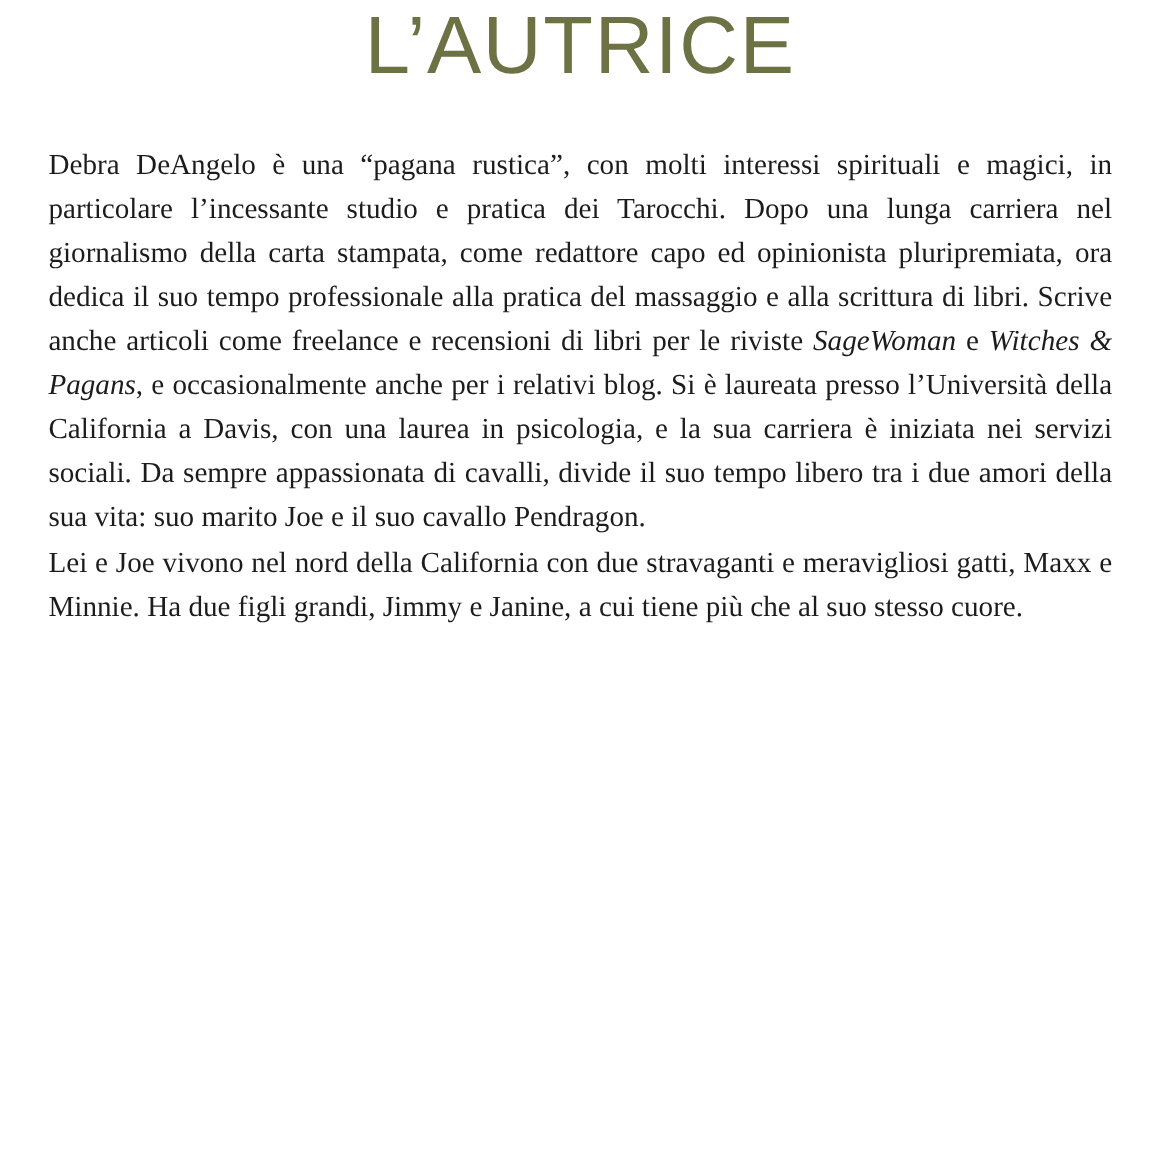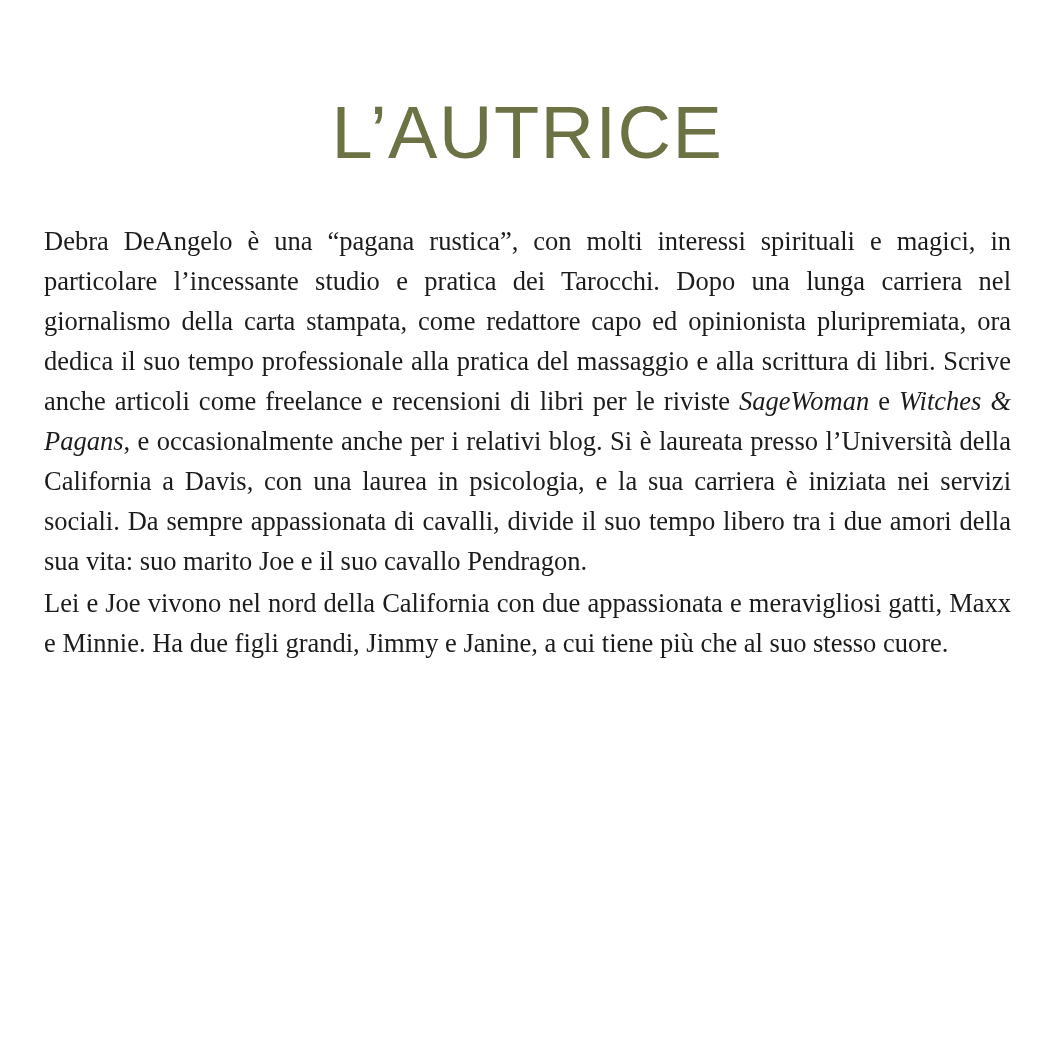--- a/index.html
+++ b/index.html
@@ -22,21 +22,20 @@
     padding: 0 40px;
   }
   .page-title {
     text-align: center;
     font-family: "Liberation Sans", sans-serif;
     font-weight: 400;
     color: #6d7245;
     font-size: 74px;
     letter-spacing: 1.5px;
     margin: 0;
-    padding-top: 92px;
     line-height: 1.1;
   }
   .body-copy {
     margin-top: 48px;
     padding: 0 4px;
   }
   .body-copy p {
     margin: 0;
     font-size: 26.5px;
     line-height: 40px;
@@ -53,15 +52,15 @@
   }
 </style>
 </head>
 <body>
 
 <div class="page">
   <h1 class="page-title">L’AUTRICE</h1>
 
   <div class="body-copy">
     <p><span>Debra DeAngelo è una “pagana rustica”, con molti interessi spirituali e magici, in particolare l’incessante studio e pratica dei Tarocchi. Dopo una lunga carriera nel giornalismo della carta stampata, come redattore capo ed opinionista pluripremiata, ora dedica il suo tempo professionale alla pratica del massaggio e alla scrittura di libri. Scrive anche articoli come freelance e recensioni di libri per le riviste </span><span class="italic">SageWoman</span><span> e </span><span class="italic">Witches &amp; Pagans</span><span>, e occasionalmente anche per i relativi blog. Si è laureata presso l’Università della California a Davis, con una laurea in psicologia, e la sua carriera è iniziata nei servizi sociali. Da sempre appassionata di cavalli, divide il suo tempo libero tra i due amori della sua vita: suo marito Joe e il suo cavallo Pendragon.</span></p>
-    <p><span>Lei e Joe vivono nel nord della California con due appassionata e meravigliosi gatti, Maxx e Minnie. Ha due figli grandi, Jimmy e Janine, a cui tiene più che al suo stesso cuore.</span></p>
+    <p><span>Lei e Joe vivono nel nord della California con due stravaganti e meravigliosi gatti, Maxx e Minnie. Ha due figli grandi, Jimmy e Janine, a cui tiene più che al suo stesso cuore.</span></p>
   </div>
 </div>
 
 </body></html>

